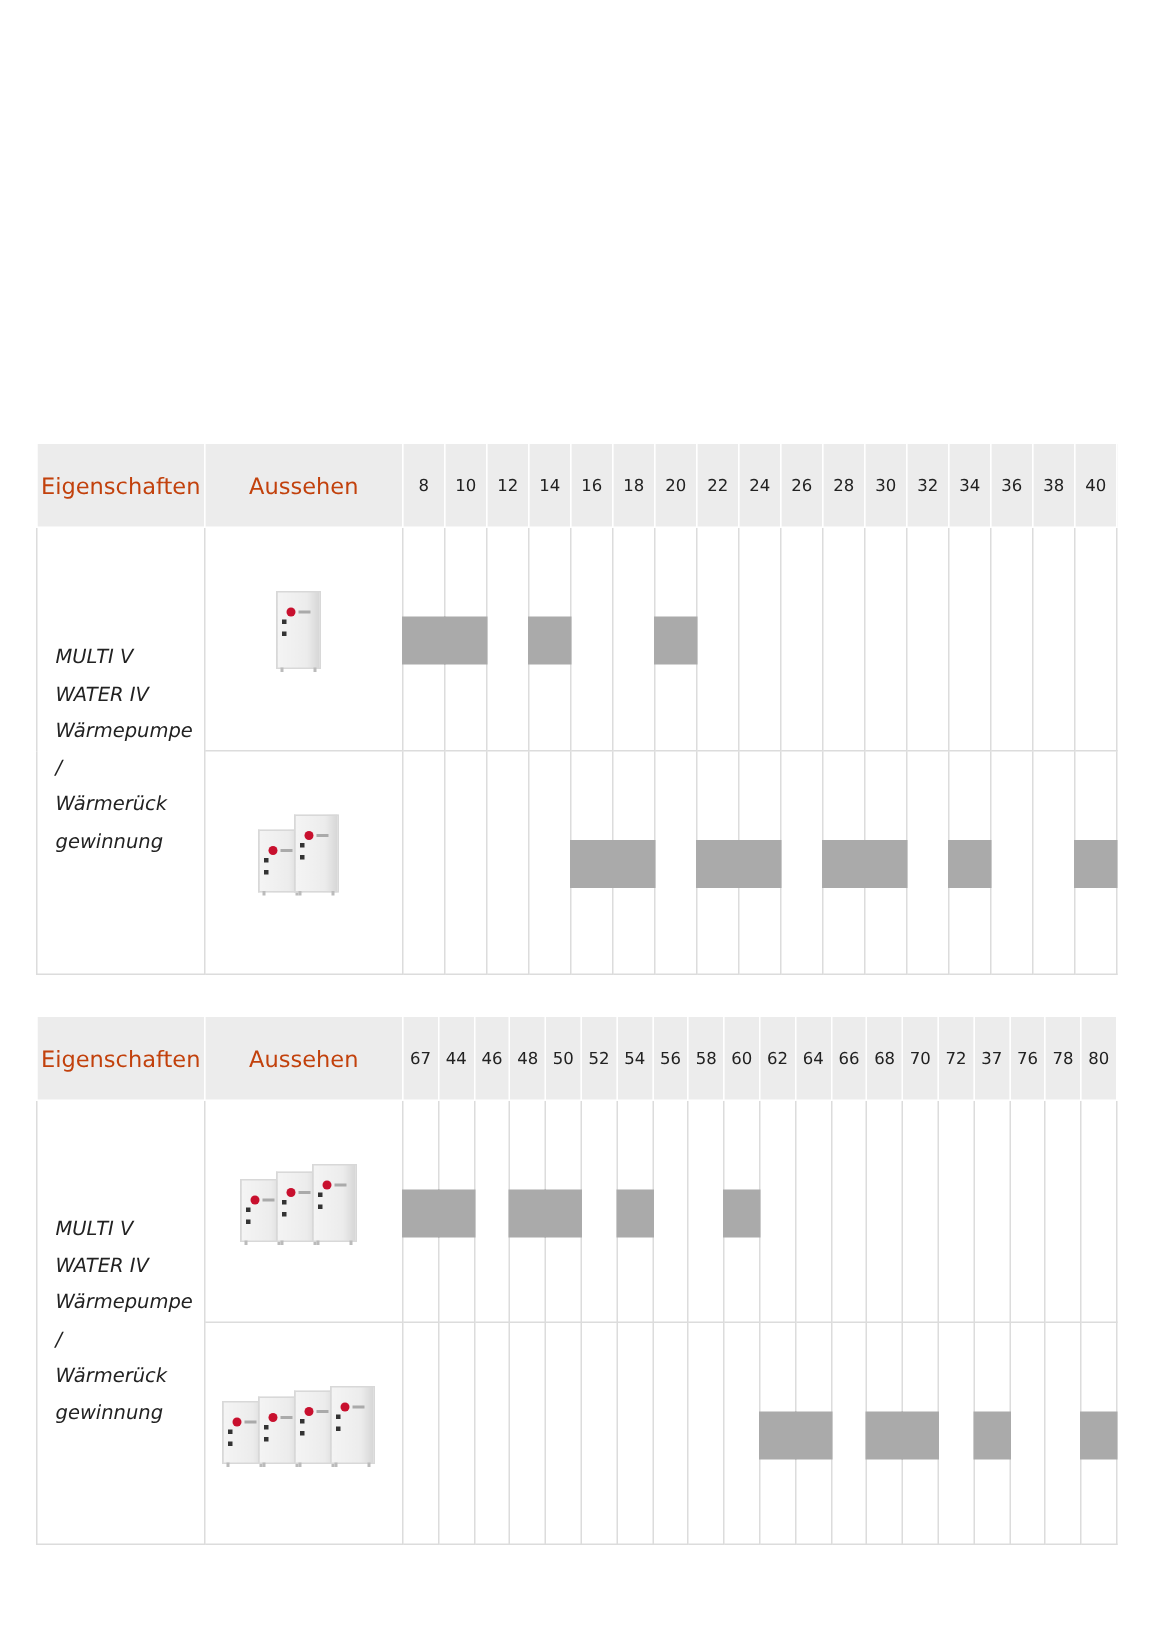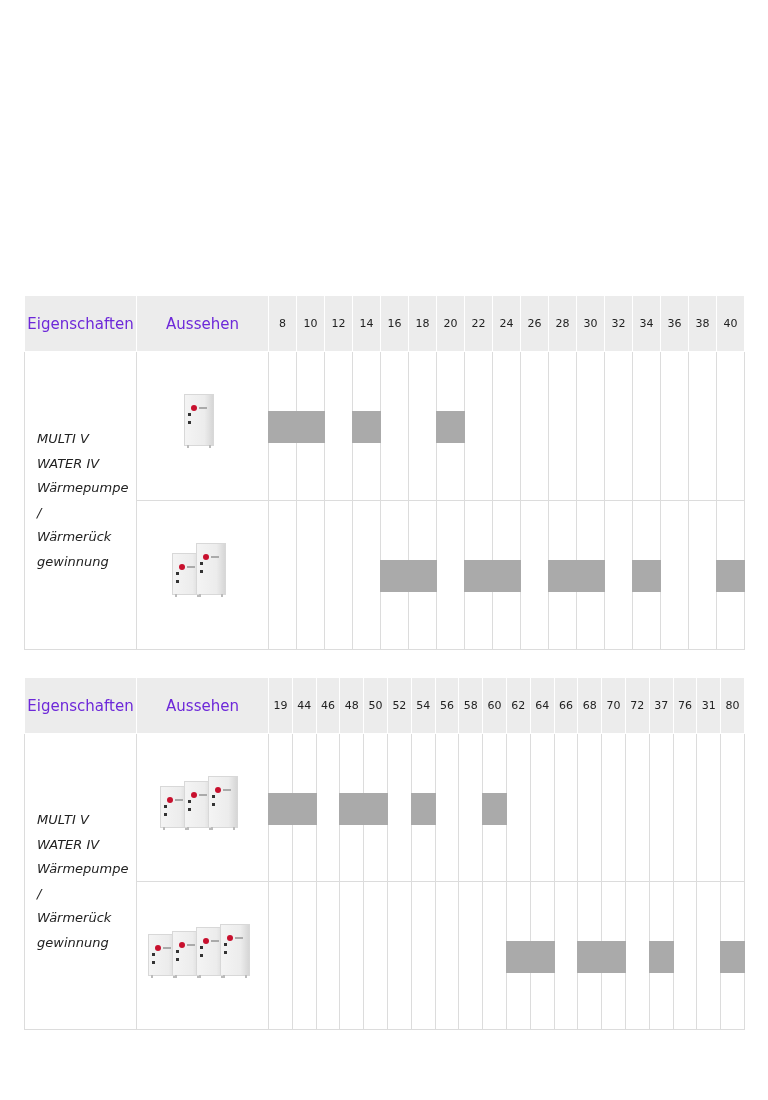--- a/index.html
+++ b/index.html
@@ -1,21 +1,21 @@
 <!DOCTYPE html>
 <html><head>
   <meta charset="utf-8">
   <style>
     html, body { margin: 0; padding: 0; background: #ffffff; }
     body { width: 768px; height: 1100px; position: relative; overflow: hidden;
       font-family: "DejaVu Sans", "Liberation Sans", sans-serif; color: #222; }
     .spec-table { position: absolute; left: 24px; width: 720px; border-collapse: collapse; table-layout: fixed; }
     .spec-table td, .spec-table th { border: 1px solid #dcdcdc; padding: 0; }
     .spec-table th { background: #ececec; border-color: #ffffff; font-weight: normal; height: 55px; }
-    .spec-table th.lbl { font-size: 15px; color: #6d28d9; text-align: center; white-space: nowrap; }
+    .spec-table th.lbl { font-size: 15px; color: #c2410c; text-align: center; white-space: nowrap; }
     .spec-table th.num { font-size: 11px; color: #222; text-align: center; }
     .t1 { top: 295px; }
     .t2 { top: 677px; }
     .t1 tr.row td { height: 148px; }
     .t2 tr.row td { height: 147px; }
     td.prop { vertical-align: middle; font-size: 13px; line-height: 24.5px; padding-left: 12px !important; color: #222; }
     td.prop span { display: block; font-style: italic; }
     td.img { text-align: center; vertical-align: middle; }
     td.cell { position: relative; }
     td.cell .bar { position: absolute; left: -1px; right: -1px; top: 59px; height: 32px; background: #aaaaaa; }
@@ -189,39 +189,39 @@
       <col style="width: 23.8px;">
       <col style="width: 23.8px;">
       <col style="width: 23.8px;">
       <col style="width: 23.8px;">
       <col style="width: 23.8px;">
     </colgroup>
   <thead>
       <tr id="h2">
         <th class="lbl">Eigenschaften</th>
         <th class="lbl">Aussehen</th>
-        <th class="num">19</th>
+        <th class="num">67</th>
         <th class="num">44</th>
         <th class="num">46</th>
         <th class="num">48</th>
         <th class="num">50</th>
         <th class="num">52</th>
         <th class="num">54</th>
         <th class="num">56</th>
         <th class="num">58</th>
         <th class="num">60</th>
         <th class="num">62</th>
         <th class="num">64</th>
         <th class="num">66</th>
         <th class="num">68</th>
         <th class="num">70</th>
         <th class="num">72</th>
         <th class="num">37</th>
         <th class="num">76</th>
-        <th class="num">31</th>
+        <th class="num">78</th>
         <th class="num">80</th>
       </tr>
     </thead>
   <tbody id="b2">
       <tr class="row">
         <td class="prop" rowspan="2">
           <span>MULTI V</span>
           <span>WATER IV</span>
           <span>Wärmepumpe /</span>
           <span>Wärmerück</span>

